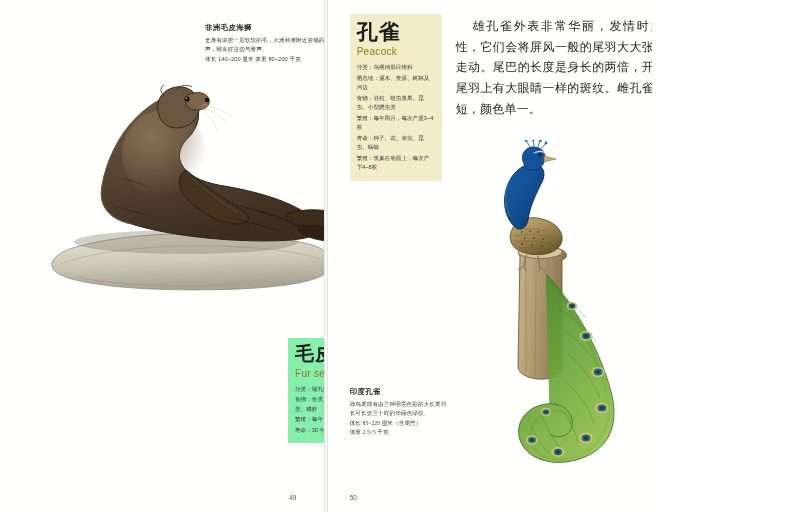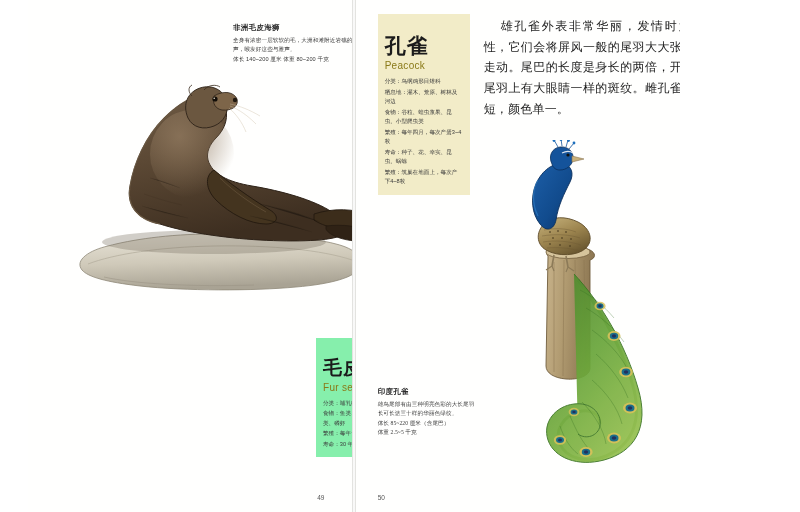--- a/index.html
+++ b/index.html
@@ -12,21 +12,20 @@
     height: 512px;
     font-family: "Liberation Sans", sans-serif;
     overflow: hidden;
   }
   .spread {
     position: relative;
     width: 652px;
     height: 512px;
     background: #ffffff;
     display: flex;
-    margin-left: 28px;
   }
   .page {
     position: relative;
     height: 512px;
     background: #fffffe;
     overflow: hidden;
   }
   .page-left { width: 398px; }
   .gutter {
     width: 4px;
@@ -82,21 +81,21 @@
     top: 340px;
     width: 212px;
   }
 
   .infobox {
     position: absolute;
     background: #86efac;
     border: 0px;
   }
   .infobox-inner {
-    padding: 20px 7px 7px 7px;
+    padding: 6px 7px 7px 7px;
   }
   .ib-title {
     font-size: 20px;
     font-weight: bold;
     color: #1b1b1b;
     letter-spacing: 1px;
     line-height: 1.1;
   }
   .ib-en {
     font-size: 10px;

